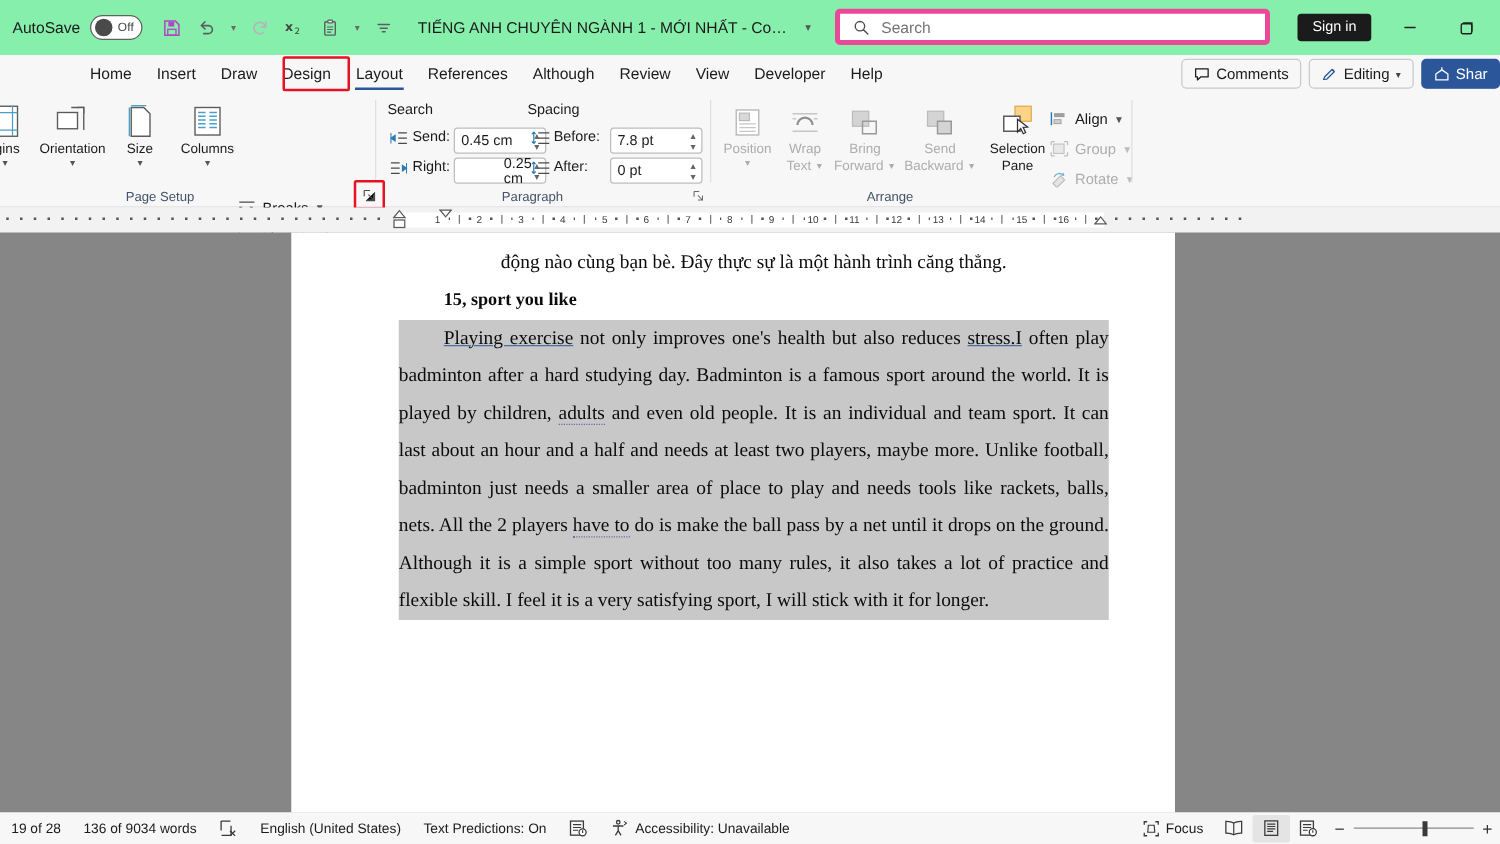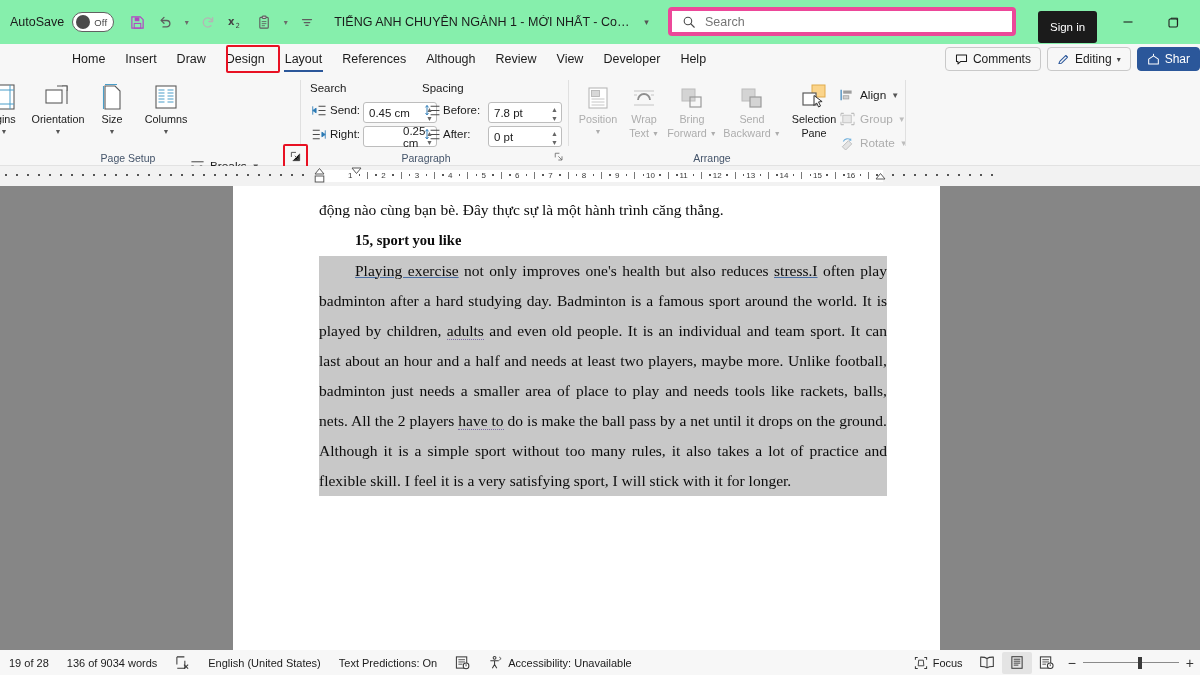--- a/index.html
+++ b/index.html
@@ -44,21 +44,21 @@
   .searchbox {
     position: absolute; left: 668px; top: 7px; width: 348px; height: 29px;
     background: #ffffff; border: 4px solid #ec4899; border-radius: 4px;
     display: flex; align-items: center; padding: 0 10px; gap: 9px;
   }
   .searchbox input {
     border: none; outline: none; font-size: 12.5px; color: #4a4a4a;
     font-family: "Liberation Sans", sans-serif; background: transparent; width: 100%;
   }
   .signin {
-    position: absolute; left: 1038px; top: 11px; height: 32px; padding: 0 12px;
+    position: absolute; left: 1038px; top: 11px; height: 22px; padding: 0 12px;
     background: #1b1b1b; color: #ffffff; font-size: 11.5px; border-radius: 3px;
     display: flex; align-items: center; border: none; cursor: pointer;
     font-family: "Liberation Sans", sans-serif;
   }
   .wbtn {
     position: absolute; top: 8px; width: 40px; height: 28px;
     display: flex; align-items: center; justify-content: center; color: #202020;
   }
 
   
@@ -156,21 +156,21 @@
     background: #868686;
   }
   .page {
     position: absolute; left: 233px; top: 0; width: 707px; height: 464px;
     background: #ffffff;
   }
   .doc-body {
     position: absolute; left: 86px; top: 9px; width: 568px;
     font-family: "Liberation Serif", serif; color: #0c0c0c;
   }
-  .lead-line { font-size: 15.5px; line-height: 30px; }
+  .lead-line { font-size: 15.5px; line-height: 30px; text-align: center; }
   .heading { font-size: 14.5px; font-weight: bold; margin-left: 36px; line-height: 30px; }
   .para {
     background: #c8c8c8; font-size: 15.5px; line-height: 30px;
     text-align: justify; text-justify: inter-word; margin-top: 1px;
     box-decoration-break: clone; -webkit-box-decoration-break: clone;
   }
   .para .ind { display: inline-block; width: 36px; }
   .u-blue { text-decoration: underline; text-decoration-color: #4a6fa5; text-decoration-thickness: 1px; }
   .u-dot {
     border-bottom: 1.5px dotted #7b68a8;

